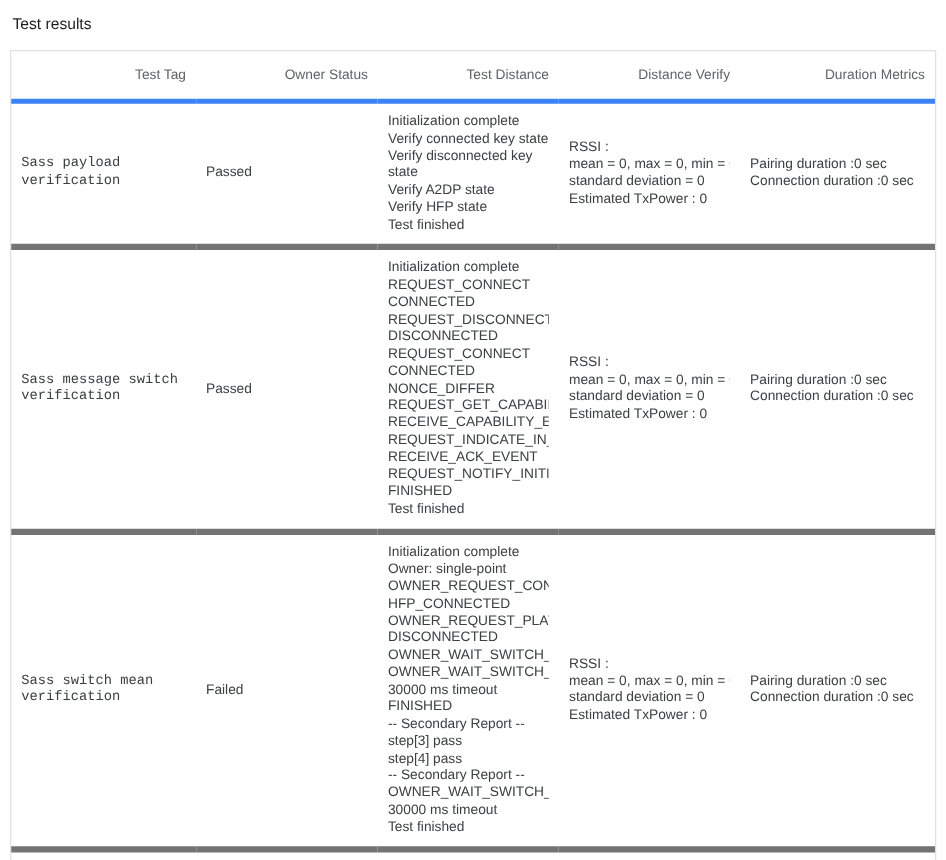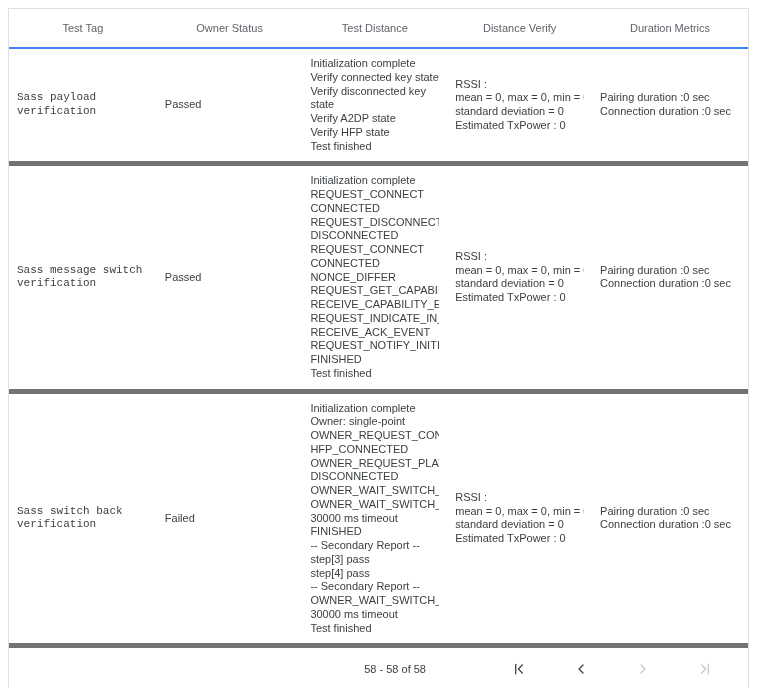--- a/index.html
+++ b/index.html
@@ -25,25 +25,25 @@
     border: 1px solid #e0e0e0;
     background: #ffffff;
   }
   table.results {
     width: 100%;
     border-collapse: collapse;
     table-layout: fixed;
     font-size: 11px;
   }
   table.results th {
-    text-align: center;
+    text-align: right;
     font-weight: 400;
     color: #5f6368;
     padding: 13px 8px;
-    border-bottom: 2px solid #3b82f6;
+    border-bottom: 4px solid #3b82f6;
   }
   table.results td {
     vertical-align: middle;
     color: #3c4043;
     padding: 8px 8px;
     border-bottom: 5px solid #737373;
     line-height: 1.25;
   }
   .wrap-text { white-space: normal; font-family: Liberation Mono, monospace; }
   .pre-block {
@@ -83,20 +83,21 @@
   .pg-btn.disabled { cursor: default; }
   .pg-btn svg { display: block; }
   .icon-enabled { stroke: #44474a; }
   .icon-disabled { stroke: #c7cace; }
 </style>
 </head>
 <body>
 
 <div class="page">
 
+  <div class="page-title">Test results</div>
 
   <div class="card">
     <table class="results">
       <colgroup>
         <col style="width:20%">
         <col style="width:19.7%">
         <col style="width:19.6%">
         <col style="width:19.6%">
         <col style="width:21.1%">
       </colgroup>
@@ -157,21 +158,21 @@
 mean = 0, max = 0, min = 0,
 standard deviation = 0
 Estimated TxPower : 0</div>
           </td>
           <td>
             <div class="pre-block">Pairing duration :0 sec
 Connection duration :0 sec</div>
           </td>
         </tr>
         <tr>
-          <td class="wrap-text">Sass switch back verification</td>
+          <td class="wrap-text">Sass switch mean verification</td>
           <td>Failed</td>
           <td>
             <div class="prewrap-block">Initialization complete
 Owner: single-point
 OWNER_REQUEST_CONNECTED
 HFP_CONNECTED
 OWNER_REQUEST_PLAY_MEDIA
 DISCONNECTED
 OWNER_WAIT_SWITCH_BACK
 OWNER_WAIT_SWITCH_BACK

